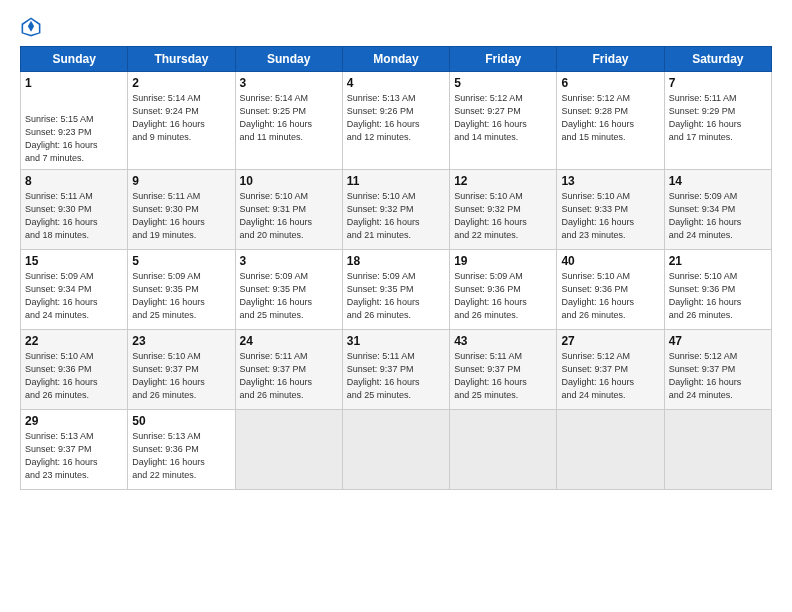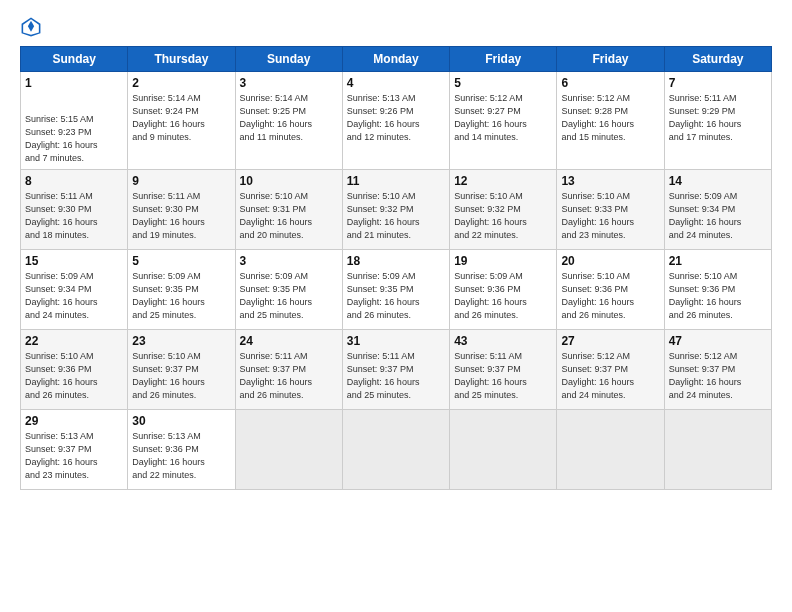--- a/index.html
+++ b/index.html
@@ -266,21 +266,21 @@
 and 26 minutes.</div>
           </td>
           <td>
             <span class="day-num">19</span>
             <div class="day-info" style="white-space: pre-line;">Sunrise: 5:09 AM
 Sunset: 9:36 PM
 Daylight: 16 hours
 and 26 minutes.</div>
           </td>
           <td>
-            <span class="day-num">20</span>
+            <span class="day-num">40</span>
             <div class="day-info" style="white-space: pre-line;">Sunrise: 5:10 AM
 Sunset: 9:36 PM
 Daylight: 16 hours
 and 26 minutes.</div>
           </td>
           <td>
             <span class="day-num">21</span>
             <div class="day-info" style="white-space: pre-line;">Sunrise: 5:10 AM
 Sunset: 9:36 PM
 Daylight: 16 hours
@@ -340,21 +340,21 @@
         </tr>
         <tr>
           <td>
             <span class="day-num">29</span>
             <div class="day-info" style="white-space: pre-line;">Sunrise: 5:13 AM
 Sunset: 9:37 PM
 Daylight: 16 hours
 and 23 minutes.</div>
           </td>
           <td>
-            <span class="day-num">30</span>
+            <span class="day-num">50</span>
             <div class="day-info" style="white-space: pre-line;">Sunrise: 5:13 AM
 Sunset: 9:36 PM
 Daylight: 16 hours
 and 22 minutes.</div>
           </td>
           <td class="empty"></td>
           <td class="empty"></td>
           <td class="empty"></td>
           <td class="empty"></td>
           <td class="empty"></td>

